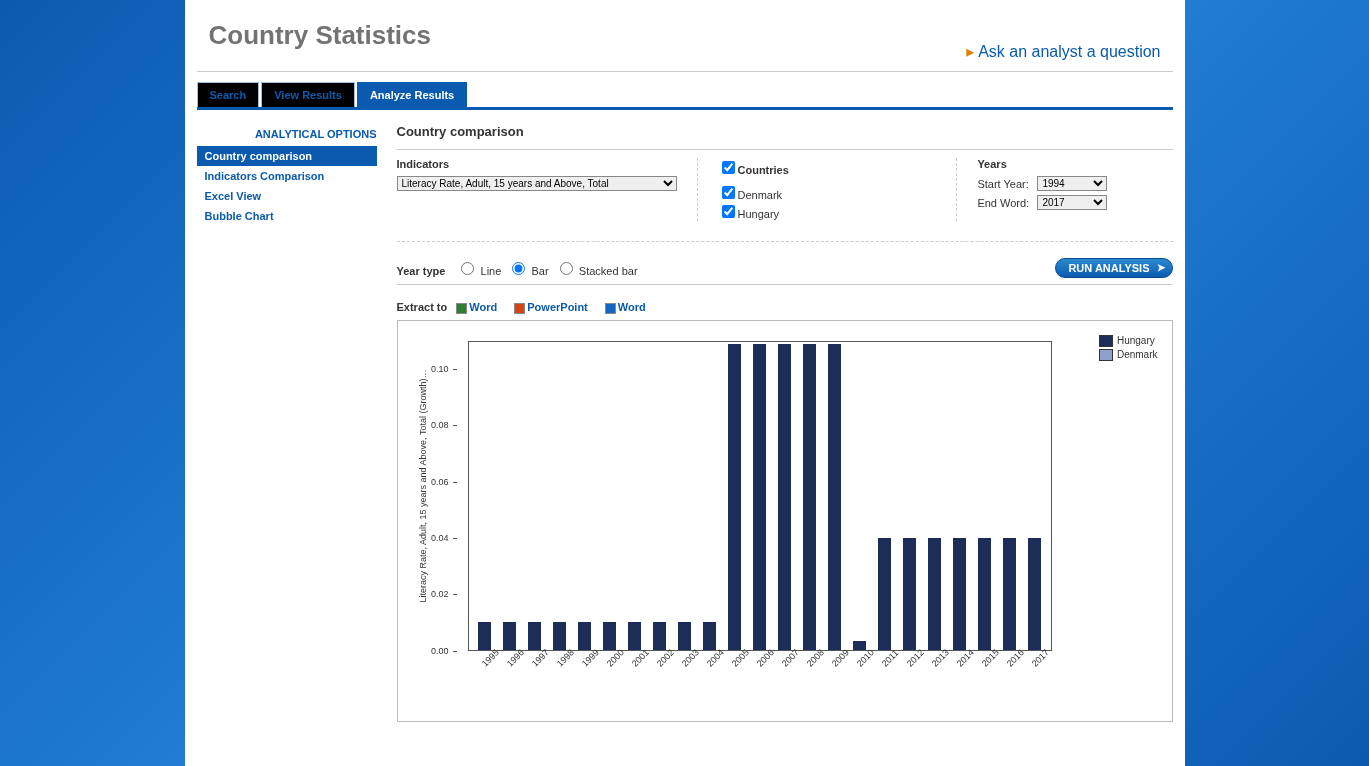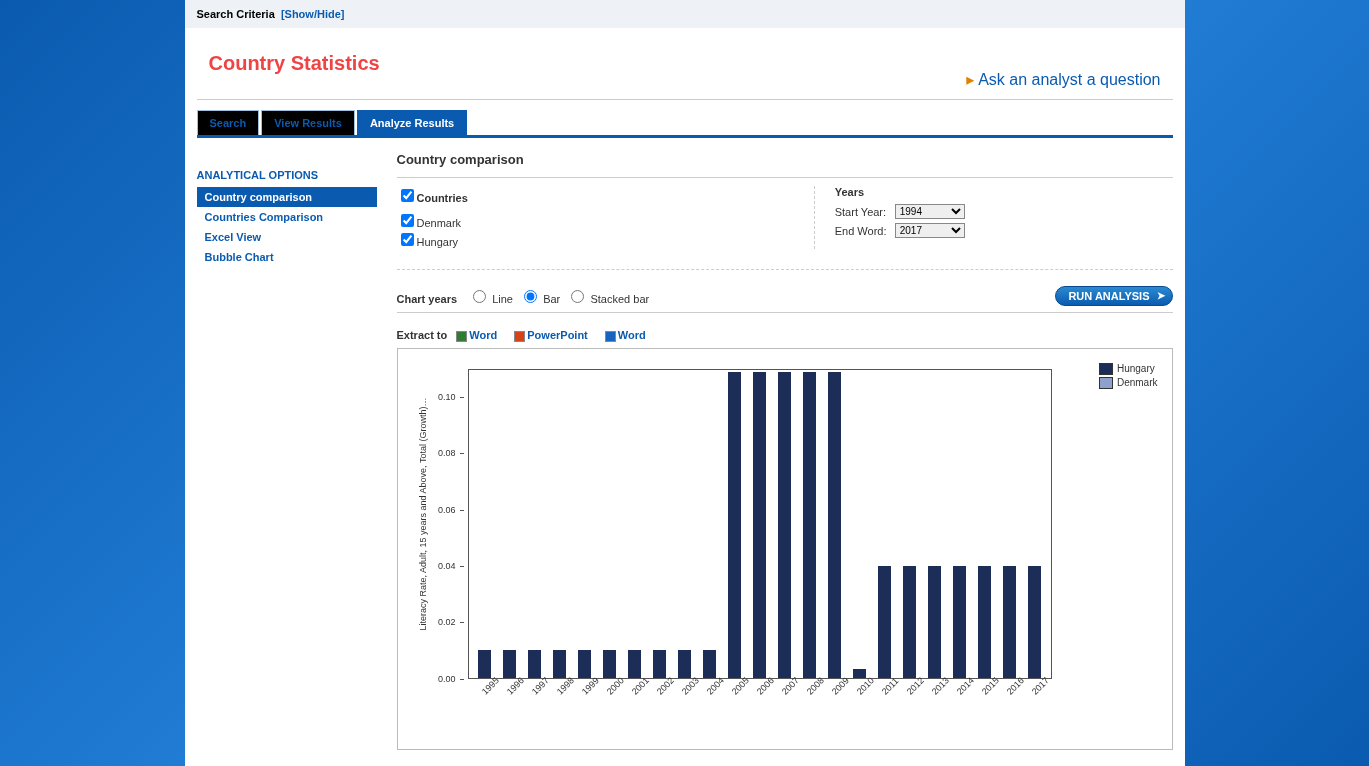--- a/index.html
+++ b/index.html
@@ -24,24 +24,24 @@
   .search-criteria a { color: #0a5bb0; text-decoration: none; font-weight: bold; }
   .header {
     display: flex;
     justify-content: space-between;
     align-items: center;
     padding: 10px 12px;
     border-bottom: 1px solid #ccc;
     margin: 0 12px;
   }
   .header h1 {
-    font-size: 20px;
+    font-size: 26px;
     font-weight: bold;
     margin: 0;
-    color: #ef4444;
+    color: #737373;
   }
   .ask-link { color: #0a5bb0; text-decoration: none; font-size: 16px; margin-top: 32px; }
   .ask-link::before { content: "\25B8"; color: #e08000; margin-right: 4px; }
   .tabs {
     margin: 10px 12px 0 12px;
     border-bottom: 3px solid #0a5bb0;
     display: flex;
   }
   .tab {
     padding: 6px 12px;
@@ -60,22 +60,23 @@
     border-color: #0a5bb0;
   }
   .body {
     display: flex;
     padding: 14px 12px;
   }
   .sidebar { width: 180px; flex-shrink: 0; }
   .sidebar h3 {
     color: #0a5bb0;
     font-size: 11px;
-    margin: 17px 0 6px 0;
-    font-weight: bold;
+    margin: 4px 0 6px 0;
+    font-weight: bold;
+    text-align: right;
   }
   .sidebar ul { list-style: none; padding: 0; margin: 0; }
   .sidebar li {
     padding: 4px 8px;
     color: #0a5bb0;
     font-weight: bold;
     font-size: 11px;
     cursor: pointer;
   }
   .sidebar li.active { background: #0a5bb0; color: #fff; }
@@ -189,21 +190,21 @@
   .y-axis {
     position: absolute;
     left: 0;
     top: 10px;
     bottom: 40px;
     width: 34px;
     border-right: 1px solid #555;
   }
   .y-tick {
     position: absolute;
-    right: 8px;
+    right: 15px;
     font-size: 9px;
     color: #333;
     transform: translateY(50%);
     padding-right: 4px;
   }
   .y-tick::after {
     content: "";
     position: absolute;
     right: -4px;
     top: 50%;
@@ -257,51 +258,53 @@
     margin-right: 4px;
     border: 1px solid #333;
   }
   .sw-hungary { background: #1c2e58; }
   .sw-denmark { background: #8ea0cc; }
 </style>
 </head>
 <body>
 
 <div class="page">
-  <div class="search-criteria">
-    <b>Search Criteria</b>
-    &nbsp;<a href="#">[Show/Hide]</a>
-  </div>
 
   <div class="header">
     <h1>Country Statistics</h1>
     <a href="#" class="ask-link">Ask an analyst a question</a>
   </div>
 
   <div class="tabs">
     <div class="tab">Search</div>
     <div class="tab">View Results</div>
     <div class="tab active">Analyze Results</div>
   </div>
 
   <div class="body">
     <div class="sidebar">
       <h3>ANALYTICAL OPTIONS</h3>
       <ul>
         <li class="active">Country comparison</li>
-        <li>Countries Comparison</li>
+        <li>Indicators Comparison</li>
         <li>Excel View</li>
         <li>Bubble Chart</li>
       </ul>
     </div>
 
     <div class="main">
       <h2>Country comparison</h2>
 
       <div class="controls">
+        <div class="control-col bordered" style="flex:1.2">
+          <h4>Indicators</h4>
+          <select>
+            <option>Literacy Rate, Adult, 15 years and Above, Total</option>
+          </select>
+        </div>
         <div class="control-col bordered" style="flex:1">
           <h4>
             <input type="checkbox" checked="" style=""><span>Countries</span>
           </h4>
           <div class="country-row">
             <input type="checkbox" checked="" style=""><span>Denmark</span>
           </div>
           <div class="country-row">
             <input type="checkbox" checked="" style=""><span>Hungary</span>
           </div>
@@ -314,21 +317,21 @@
           </div>
           <div class="year-row">
             <label>End Word:</label>
             <select><option>2017</option></select>
           </div>
         </div>
       </div>
 
       <div class="chart-type-row">
         <div class="left">
-          <b>Chart years</b>
+          <b>Year type</b>
           <input type="radio" name="ct" style=""> <span>Line</span>
           &nbsp;<input type="radio" name="ct" checked="" style=""> <span>Bar</span>
           &nbsp;<input type="radio" name="ct" style=""> <span>Stacked bar</span>
         </div>
         <button class="run-btn">RUN ANALYSIS</button>
       </div>
 
       <div class="extract-row">
         <b>Extract to</b>
         <a href="#"><span class="file-ico ico-excel"></span><span>Word</span></a>

